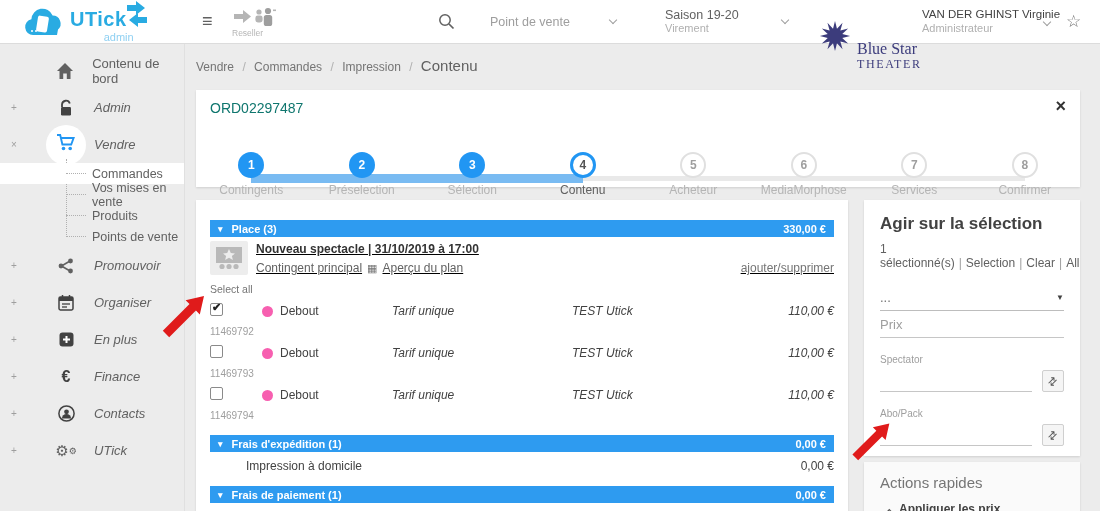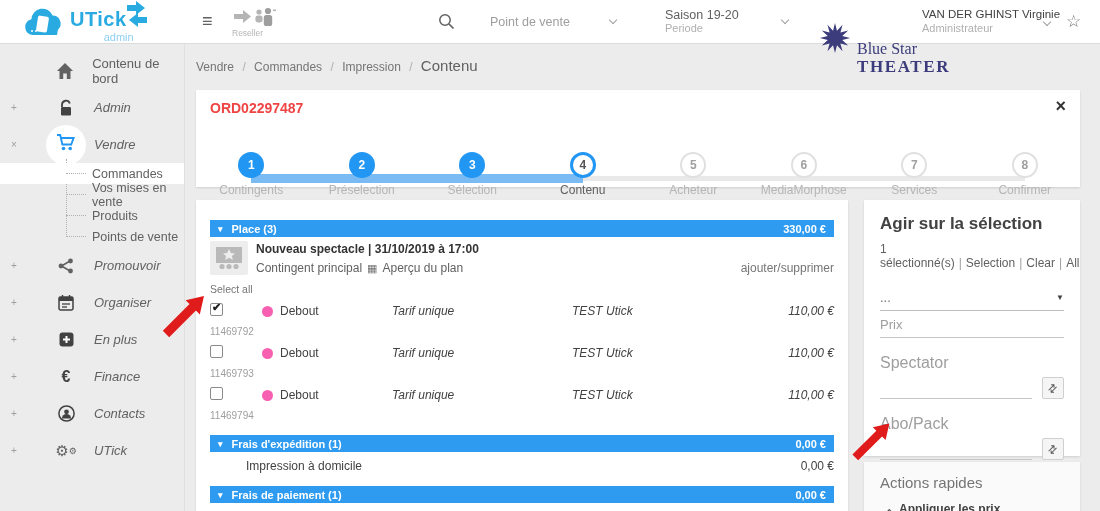--- a/index.html
+++ b/index.html
@@ -21,21 +21,21 @@
   .dd-pos { left:470px; width:150px; }
   .dd-pos .ph { position:absolute; left:20px; top:15px; font-size:12.5px; color:#9e9e9e; }
   .dd-season { left:660px; width:132px; }
   .dd-season .val { position:absolute; left:5px; top:8px; font-size:12.5px; color:#616161; }
   .dd-season .sub { position:absolute; left:5px; top:22px; font-size:11px; color:#b0b0b0; }
   .chev { display:inline-block; width:6px; height:6px; border-right:1.5px solid #9e9e9e; border-bottom:1.5px solid #9e9e9e; transform:rotate(45deg); }
   .dd .chev { position:absolute; right:4px; top:17px; }
   .theater { position:absolute; left:818px; top:5px; display:flex; align-items:center; }
   .theater-text { margin-left:5px; font-family:"Liberation Serif", serif; color:#3c3c7c; line-height:1; }
   .theater-l1 { font-size:16px;margin-top:36px; }
-  .theater-l2 { font-size:17px; font-weight:bold; letter-spacing:1.6px; margin-top:1px; }
+  .theater-l2 { font-size:12px; font-weight:normal; letter-spacing:1.6px; margin-top:1px; }
   .user { position:absolute; left:922px; top:8px; width:118px; cursor:pointer; }
   .user-name { font-size:11.5px; color:#424242; white-space:nowrap; }
   .user-role { font-size:11px; color:#b0b0b0; margin-top:2px; }
   .user-chev { position:absolute; left:1044px; top:19px; }
   .fav-star { position:absolute; left:1066px; top:11px; font-size:17px; color:#757575; cursor:pointer; }
 
   
   .sidebar { position:absolute; left:0; top:44px; width:185px; bottom:0; background:#ececec; border-right:1px solid #e0e0e0; z-index:4; }
   .nav-item { height:37px; display:flex; align-items:center; cursor:pointer; position:relative; }
   .nav-item:first-child { margin-top:8px; }
@@ -56,41 +56,41 @@
   
   .main { position:absolute; left:185px; top:44px; right:0; bottom:0; }
   .breadcrumb { position:absolute; left:11px; top:13px; font-size:12px; color:#9e9e9e; }
   .breadcrumb .bc-item { color:#757575; cursor:pointer; }
   .breadcrumb .bc-sep { margin:0 5px; color:#b0b0b0; }
   .breadcrumb .bc-current { font-size:15px; color:#616161; }
   .card { position:absolute; background:#fff; box-shadow:0 1px 2px rgba(0,0,0,.12); }
 
   
   .card-wizard { left:11px; top:46px; width:884px; height:97px; }
-  .order-id { position:absolute; left:14px; top:10px; font-size:14px; font-weight:bold; color:#ef4444; }
+  .order-id { position:absolute; left:14px; top:10px; font-size:14px; font-weight:normal; color:#0f766e; }
   .close-x { position:absolute; right:14px; top:6px; font-size:18px; font-weight:bold; color:#333; cursor:pointer; }
   .stepper { position:absolute; left:0; right:0; top:36px; height:60px; }
   .track { position:absolute; left:6.25%; right:6.25%; top:50px; height:5px; background:#e9e9e9; }
   .track-done { position:absolute; left:6.25%; width:37.5%; top:48px; height:9px; background:#79bbf2; }
   .steps { position:absolute; left:0; right:0; top:26px; display:flex; }
   .step { width:12.5%; display:flex; flex-direction:column; align-items:center; cursor:pointer; }
   .step-circle { width:26px; height:26px; border-radius:50%; display:flex; align-items:center; justify-content:center; font-size:12px; font-weight:bold; background:#fff; z-index:2; }
   .step[data-state="done"] .step-circle { background:#2196f3; color:#fff; }
   .step[data-state="current"] .step-circle { border:3px solid #2196f3; color:#555; }
   .step[data-state="future"] .step-circle { border:2px solid #e0e0e0; color:#9e9e9e; }
   .step-label { margin-top:5px; font-size:12px; color:#b5b5b5;text-align:center; }
   .step[data-state="current"] .step-label { color:#616161; }
 
   
   .card-left { left:11px; top:156px; width:652px; height:340px; padding:0 14px; }
   .section-bar { height:17px; background:#2e9bf0; color:#fff; display:flex; align-items:center; padding:0 8px; font-size:11px; font-weight:bold; cursor:pointer; }
   .section-bar .bar-chev { font-size:9px; margin-right:9px; }
   .section-bar .bar-total { margin-left:auto; }
   .bar-place { margin-top:20px; }
-  .event-row { display:flex; align-items:flex-end; margin-top:4px; }
+  .event-row { display:flex; align-items:flex-end; margin-top:4px;text-decoration:underline; }
   .thumb { width:38px; height:34px; background:#ededed; border-radius:2px; display:flex; align-items:center; justify-content:center; }
   .event-text { margin-left:8px; }
   .event-title { font-size:12px; font-weight:bold; color:#333; }
   .event-line2 { font-size:12px; color:#616161; margin-top:5px; display:flex; align-items:center; gap:5px; }
   .plan-icon { font-size:11px; color:#757575; }
   .plan-link { cursor:pointer; }
   .add-remove { margin-left:auto; font-size:12px; color:#757575; cursor:pointer; }
   .select-all { margin-top:8px; font-size:10.5px; color:#757575; }
   .trow { display:grid; grid-template-columns:52px 130px 180px 1fr 70px; align-items:center; margin-top:7px; }
   .trow .price, .frow .price { text-align:right; }
@@ -110,21 +110,21 @@
   .card-right { left:679px; top:156px; width:216px; height:256px; padding:14px 16px; }
   .panel-title { font-size:17px; font-weight:bold; color:#424242; }
   .panel-info { margin-top:8px; font-size:12px; color:#616161; }
   .panel-info .pi-sep { margin:0 4px; color:#9e9e9e; }
   .panel-info .pi-link { cursor:pointer; }
   .sel-row { margin-top:20px; display:flex; align-items:center; border-bottom:1px solid #bdbdbd; padding-bottom:5px; cursor:pointer; }
   .sel-val { font-size:13px; color:#757575; }
   .sel-caret { margin-left:auto; font-size:8px; color:#424242; }
   .panel-input { width:100%; border:none; border-bottom:1px solid #c6c6c6; background:transparent; font-size:13px; color:#424242; padding:6px 0 5px; outline:none; font-family:"Liberation Sans", sans-serif; }
   .panel-input::placeholder { color:#9e9e9e; }
-  .fld-label { margin-top:16px; font-size:16px; color:#9e9e9e; }
+  .fld-label { margin-top:16px; font-size:10px; color:#9e9e9e; }
   .fld-row { display:flex; align-items:flex-end; }
   .fld-row .panel-input { flex:1; }
   .mini-btn { width:22px; height:22px; margin-left:10px; background:#f5f5f5; border:1px solid #cfcfcf; border-radius:2px; display:flex; align-items:center; justify-content:center; cursor:pointer; }
   .mini-btn .sync-glyph { font-size:11px; color:#555; transform:rotate(-45deg); }
   .panel-actions { margin-top:17px; display:flex; align-items:center; }
   .trash-btn { cursor:pointer; display:flex; }
   .barcode { width:16px; height:12px; margin-left:46px; cursor:pointer;
     background:linear-gradient(90deg,#f986c8 0 2px,#fff 2px 3px,#fb9ed3 3px 5px,#ffd3ec 5px 6px,#f770bd 6px 8px,#fff 8px 9px,#fbaad8 9px 11px,#f770bd 11px 13px,#ffd3ec 13px 14px,#f986c8 14px 16px); }
   .apply-btn { margin-left:auto; background:#2196f3; color:#fff; border:none; font-size:11px; font-weight:bold; padding:6px 9px; border-radius:2px; cursor:pointer; font-family:"Liberation Sans", sans-serif; }
 
@@ -186,21 +186,21 @@
       </svg>
     </span>
 
     <div class="dd dd-pos">
       <span class="ph">Point de vente</span>
       <span class="chev"></span>
     </div>
 
     <div class="dd dd-season">
       <span class="val">Saison 19-20</span>
-      <span class="sub">Periode</span>
+      <span class="sub">Virement</span>
       <span class="chev"></span>
     </div>
 
     <div class="theater">
       <span>
         <svg width="34" height="34" viewBox="0 0 36 36">
           <polygon fill="#3c3c7c" points="34,18 25.7,20.1 31.9,26 23.7,23.7 26,31.9 20.1,25.7 18,34 15.9,25.7 10,31.9 12.3,23.7 4.1,26 10.3,20.1 2,18 10.3,15.9 4.1,10 12.3,12.3 10,4.1 15.9,10.3 18,2 20.1,10.3 26,4.1 23.7,12.3 31.9,10 25.7,15.9"></polygon>
         </svg>
       </span>
       <span class="theater-text">

